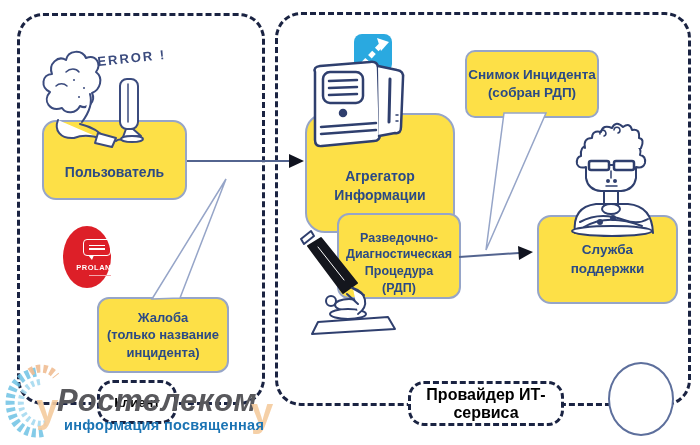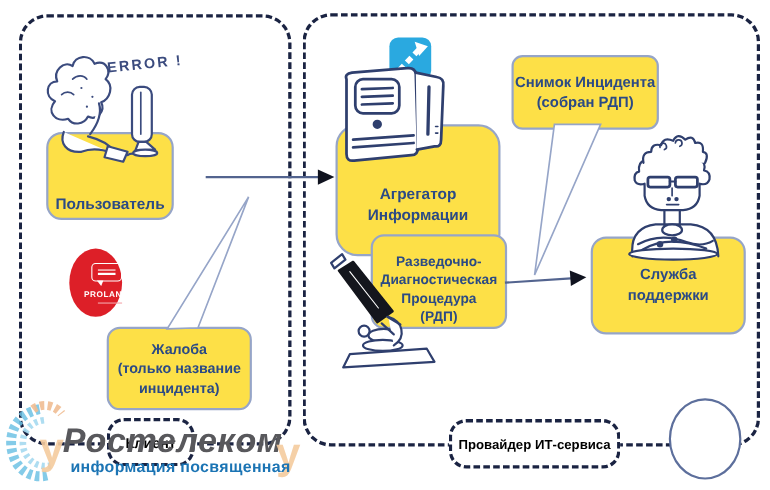--- a/index.html
+++ b/index.html
@@ -14,30 +14,30 @@
     position:absolute;border:2px solid #96a5c8;background:#fde047;
     display:flex;align-items:center;justify-content:center;text-align:center;
     color:#2b4a85;font-weight:bold;
   }
   .ml{white-space:pre-line;line-height:1.35;}
   .tab{
     position:absolute;border:3px dashed #1a2342;border-radius:16px;background:#ffffff;
     display:flex;align-items:center;justify-content:center;text-align:center;
     color:#000000;font-weight:bold;z-index:4;
   }
-  #user-box{left:42px;top:120px;width:116px;height:80px;border-radius:14px;
-    align-items:flex-end;padding-bottom:3px;box-sizing:border-box;font-size:14px;}
+  #user-box{left:42px;top:120px;width:145px;height:80px;border-radius:14px;
+    align-items:flex-end;padding-bottom:16px;box-sizing:border-box;font-size:14px;}
   #complaint-bubble{left:97px;top:297px;width:128px;height:72px;border-radius:12px;font-size:13px;}
   #aggregator-box{left:305px;top:113px;width:150px;height:120px;border-radius:20px;font-size:14px;
     align-items:flex-end;padding-bottom:26px;box-sizing:border-box;}
   #rdp-box{left:337px;top:213px;width:120px;height:82px;border-radius:12px;font-size:12.5px;z-index:2;align-items:flex-end;}
   #snapshot-bubble{left:465px;top:50px;width:130px;height:64px;border-radius:10px;font-size:13.5px;}
   #support-box{left:537px;top:215px;width:137px;height:85px;border-radius:14px;font-size:13.5px;}
   #klient-tab{left:97px;top:380px;width:74px;height:38px;font-size:13px;}
-  #provider-tab{left:408px;top:381px;width:150px;height:39px;font-size:12px;justify-content:center;}
+  #provider-tab{left:408px;top:381px;width:150px;height:39px;font-size:16px;justify-content:center;}
   #bottom-ellipse{
     position:absolute;left:608px;top:362px;width:62px;height:70px;border-radius:50%;
     border:2.5px solid #5d6f9c;background:#ffffff;z-index:3;
   }
   #prolan-logo{
     position:absolute;left:63px;top:226px;width:48px;height:62px;border-radius:50%;
     background:#dd1f28;z-index:2;display:flex;flex-direction:column;align-items:flex-end;
     justify-content:center;
   }
   #prolan-bubble{

